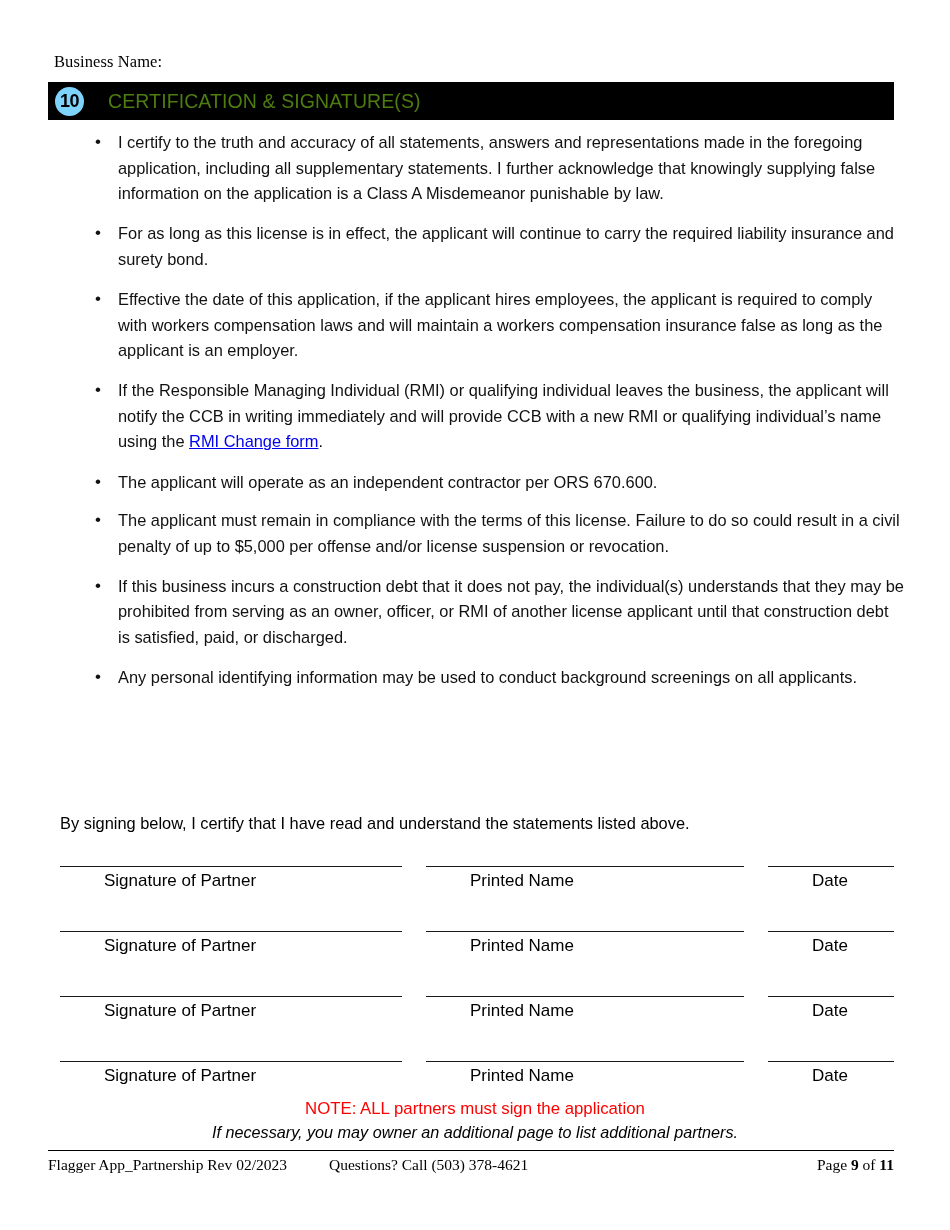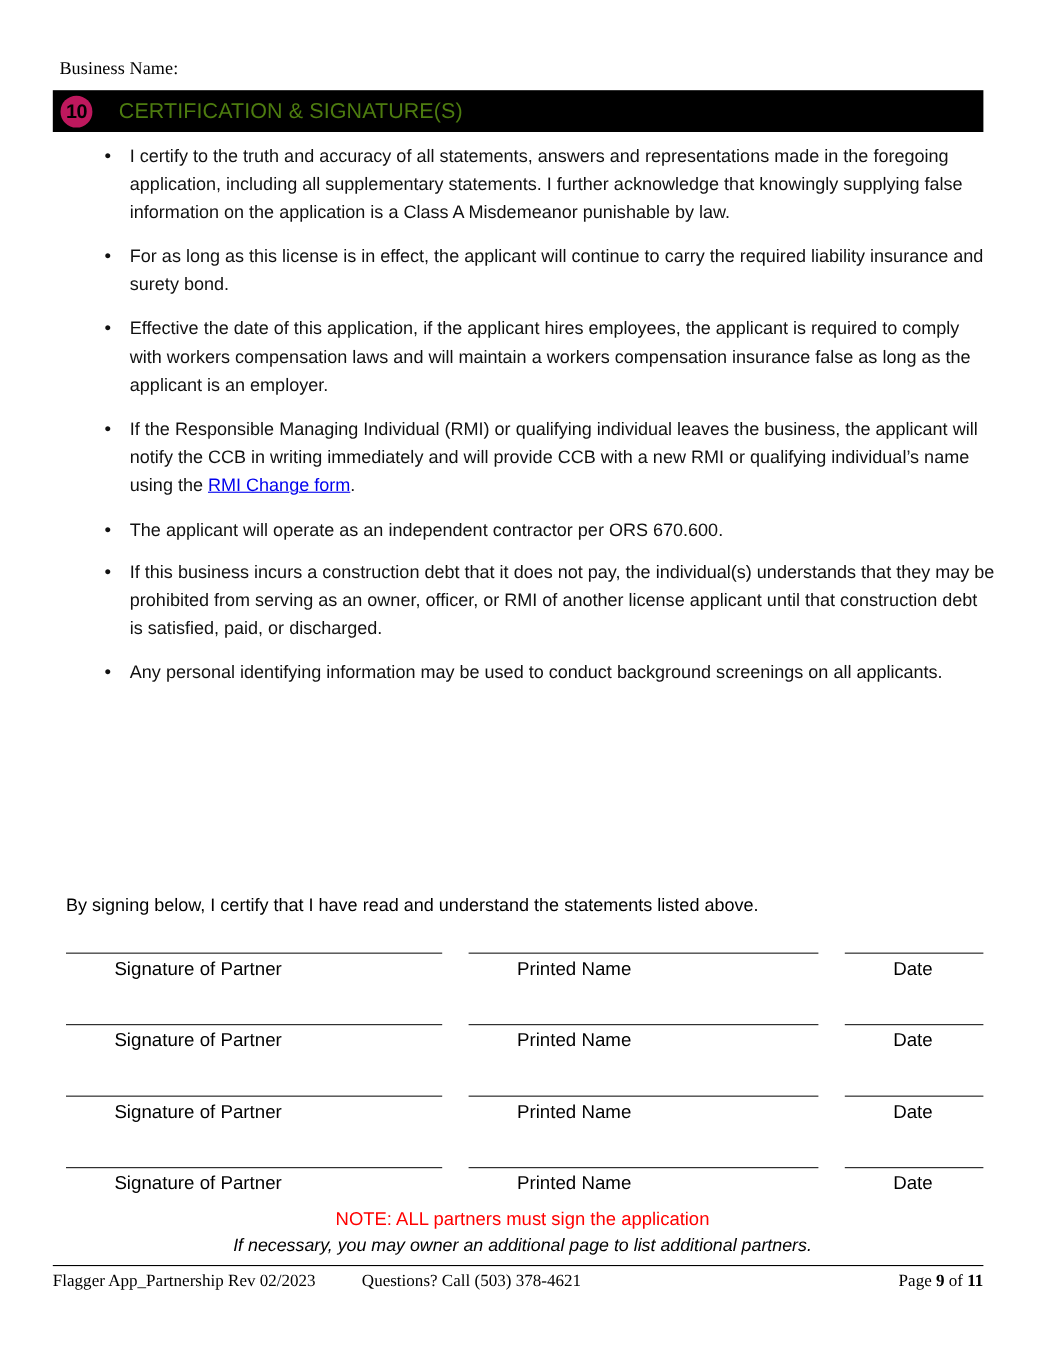--- a/index.html
+++ b/index.html
@@ -49,21 +49,21 @@
     width: 846px;
     height: 38px;
     background: #000000;
     display: flex;
     align-items: center;
   }
   .section-num {
     width: 29px;
     height: 29px;
     border-radius: 50%;
-    background: #be185d;
+    background: #7dd3fc;
     color: #000000;
     font-weight: bold;
     font-size: 18px;
     display: flex;
     align-items: center;
     justify-content: center;
     margin-left: 7px;
     flex: none;
     letter-spacing: -0.5px;
   }
@@ -196,20 +196,21 @@
   <div class="section-num">10</div>
   <div class="section-title">CERTIFICATION &amp; SIGNATURE(S)</div>
 </div>
 
 <div class="bullets">
   <div class="bullet-item">I certify to the truth and accuracy of all statements, answers and representations made in the foregoing application, including all supplementary statements.  I further acknowledge that knowingly supplying false information on the application is a Class A Misdemeanor punishable by law.</div>
   <div class="bullet-item">For as long as this license is in effect, the applicant will continue to carry the required liability insurance and surety bond.</div>
   <div class="bullet-item">Effective the date of this application, if the applicant hires employees, the applicant is required to comply with workers compensation laws and will maintain a workers compensation insurance false as long as the applicant is an employer.</div>
   <div class="bullet-item"><span>If the Responsible Managing Individual (RMI) or qualifying individual leaves the business, the applicant will notify the CCB in writing immediately and will provide CCB with a new RMI or qualifying individual’s name using the </span><a class="doclink" href="#">RMI Change form</a><span>.</span></div>
   <div class="bullet-item tight">The applicant will operate as an independent contractor per ORS 670.600.</div>
+  <div class="bullet-item">The applicant must remain in compliance with the terms of this license.  Failure to do so could result in a civil penalty of up to $5,000 per offense and/or license suspension or revocation.</div>
   <div class="bullet-item">If this business incurs a construction debt that it does not pay, the individual(s) understands that they may be prohibited from serving as an owner, officer, or RMI of another license applicant until that construction debt is satisfied, paid, or discharged.</div>
   <div class="bullet-item">Any personal identifying information may be used to conduct background screenings on all applicants.</div>
 </div>
 
 <div class="certify-line">By signing below, I certify that I have read and understand the statements listed above.</div>
 
 <div class="sig-block">
   <div class="sig-row">
     <div class="sig-cell c-sig">
       <div class="rule"></div>

